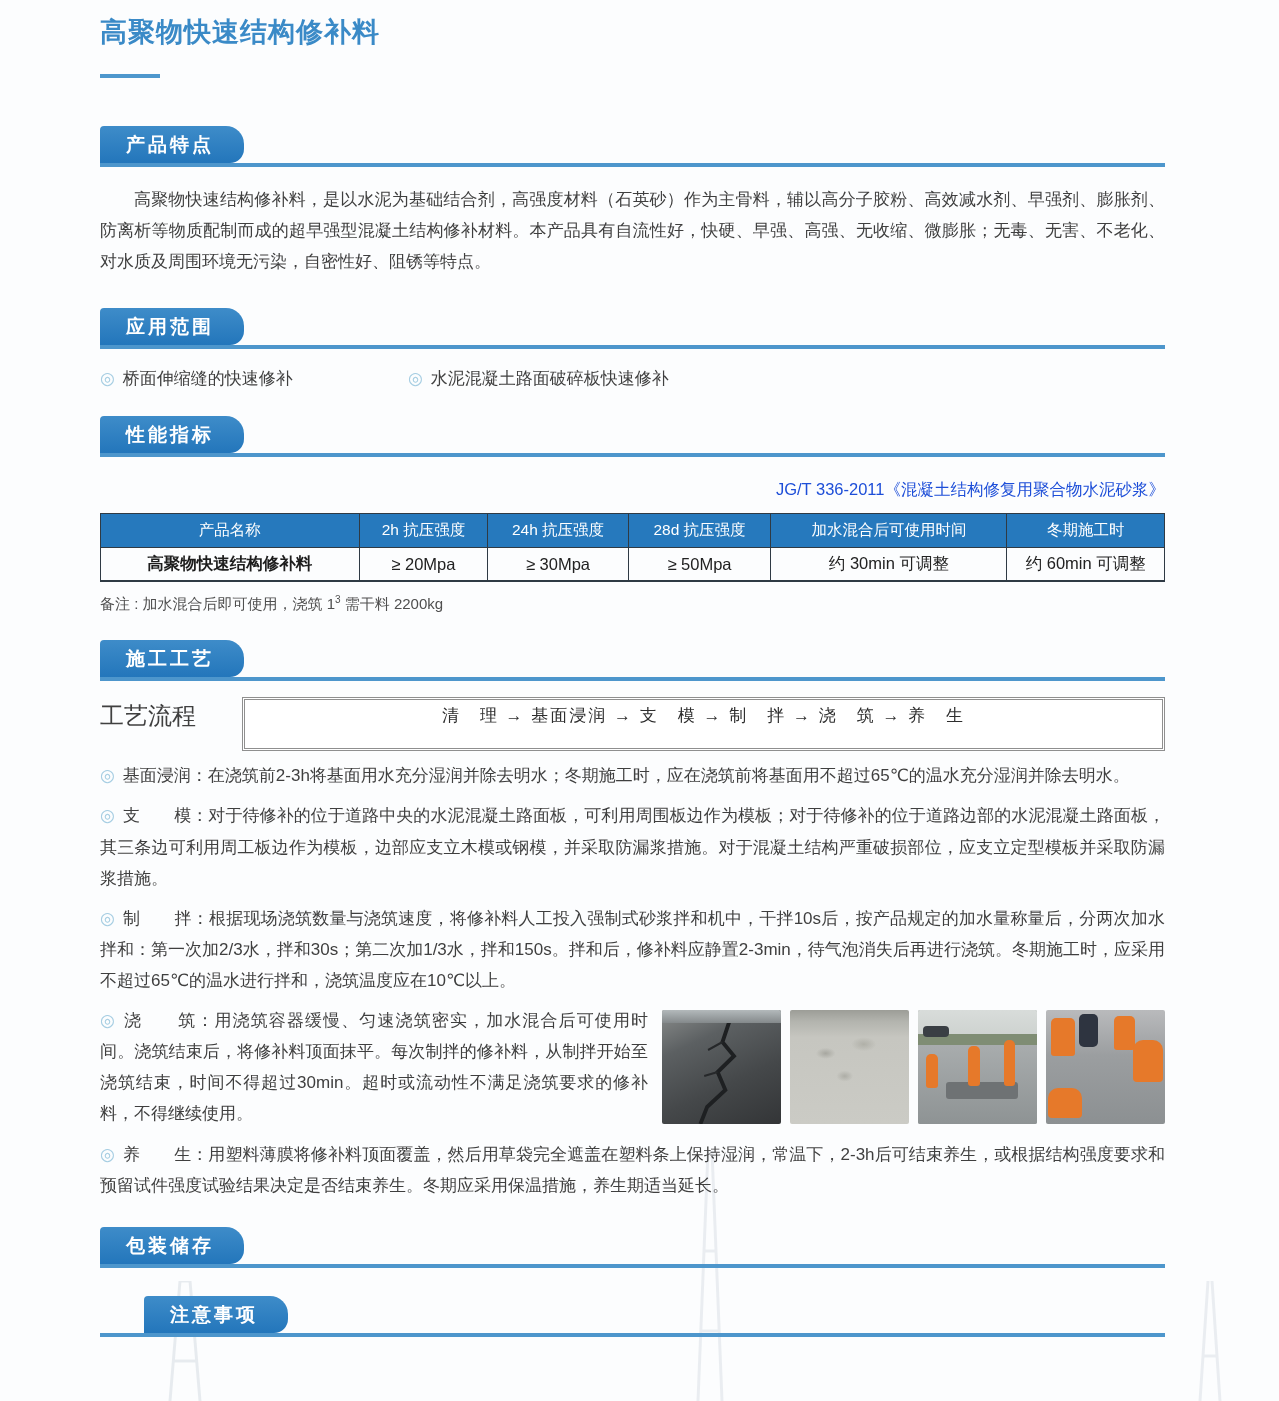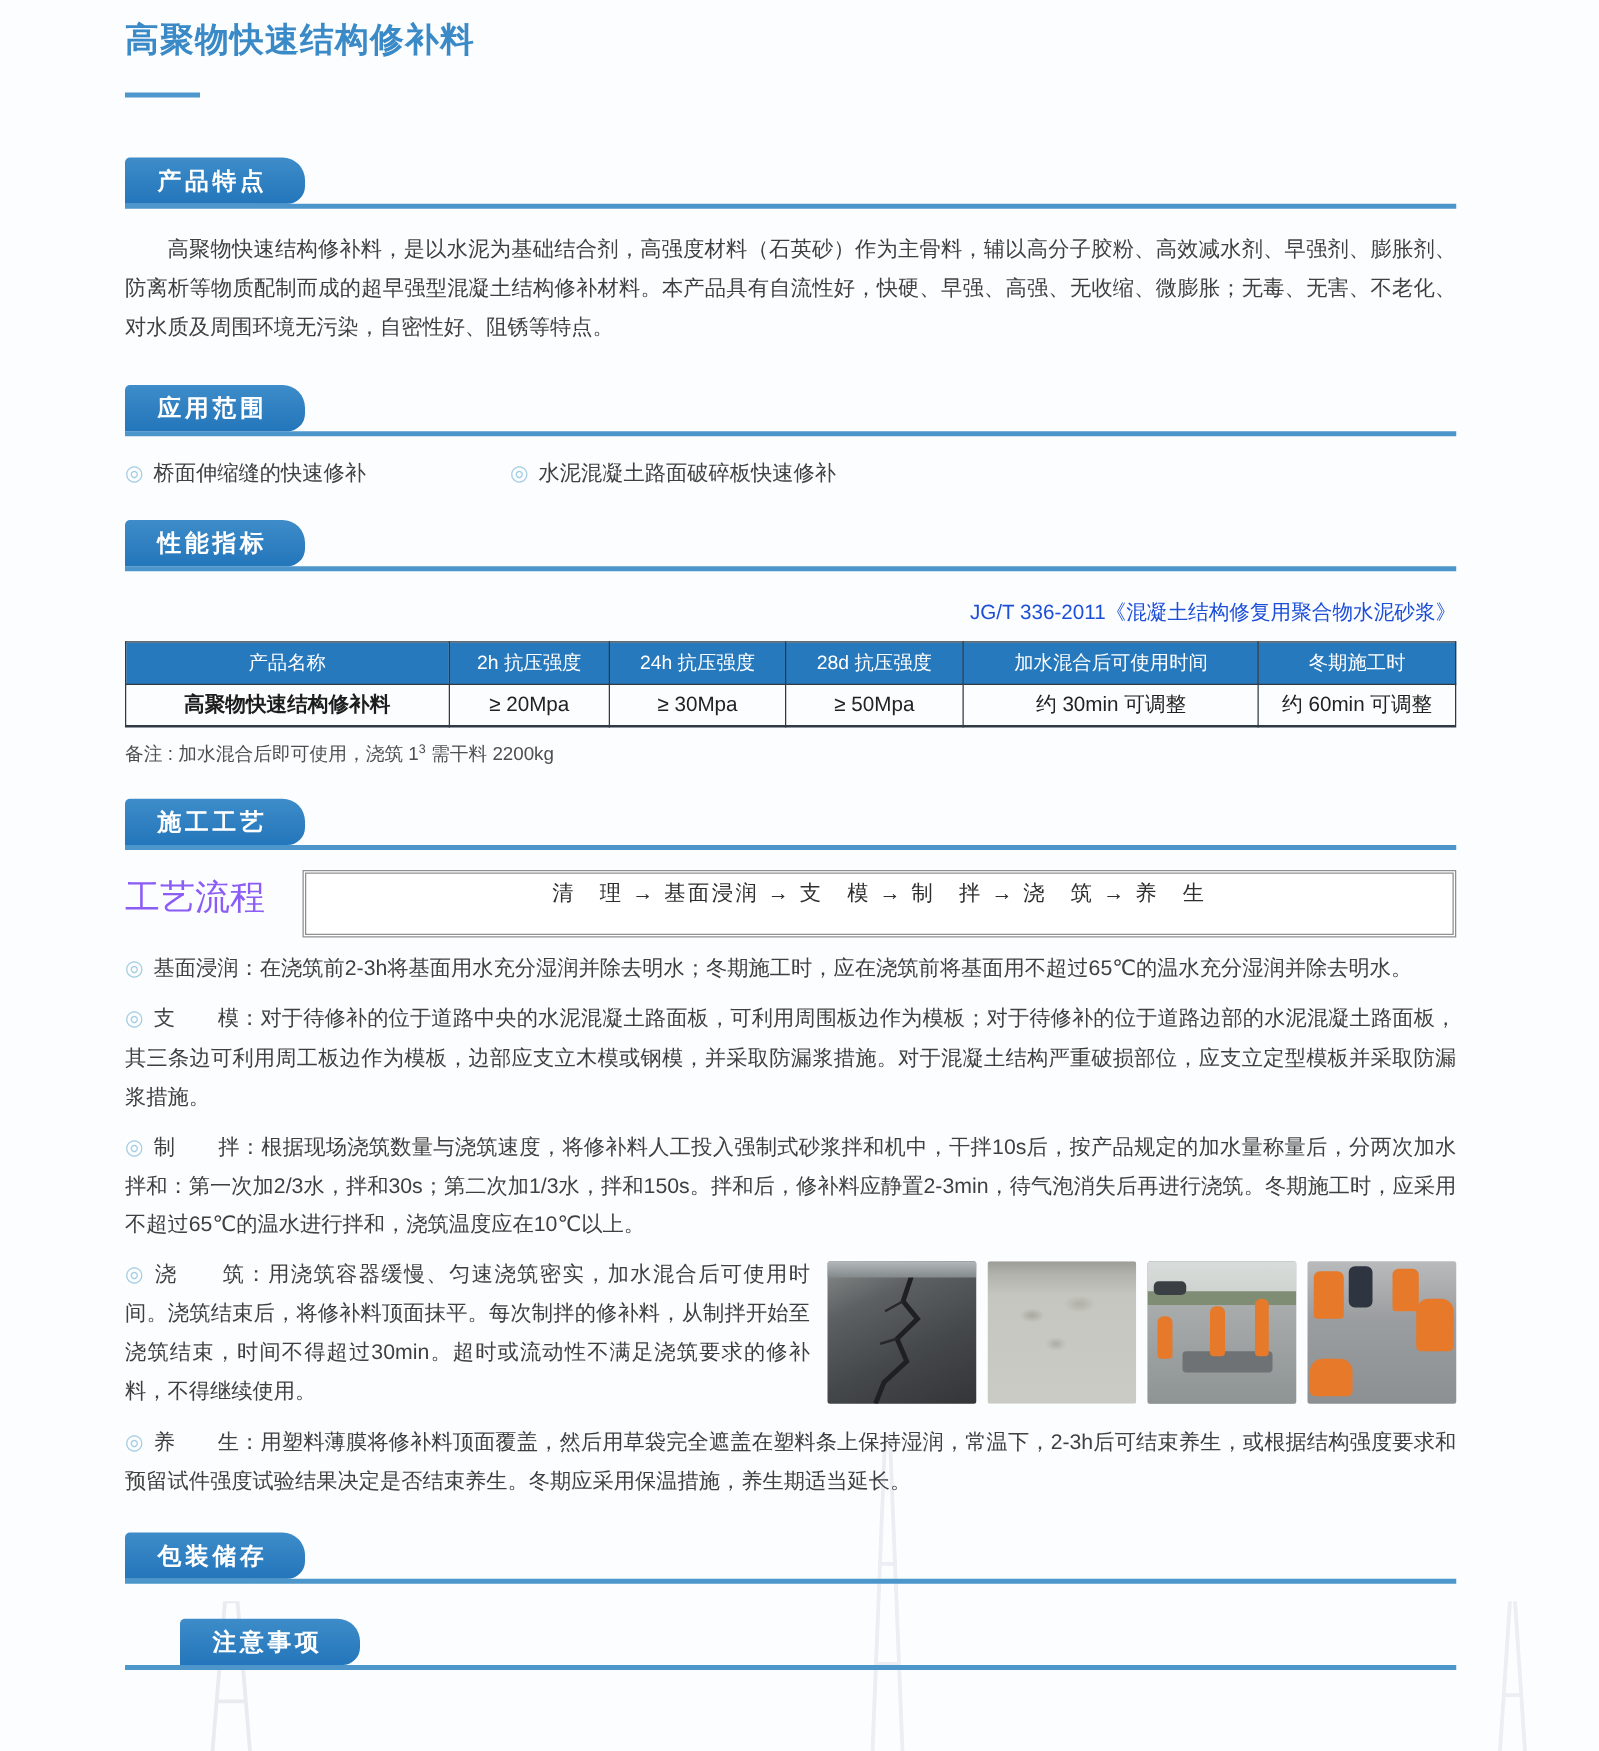--- a/index.html
+++ b/index.html
@@ -45,21 +45,21 @@
 
   table{width:100%;border-collapse:collapse;margin-top:12px;border-bottom:2px solid #2f3a44;}
   th{background:#2679bd;color:#fff;font-weight:normal;font-size:15.5px;padding:6px 4px;border:1px solid #2f3a44;}
   td{font-size:16.5px;text-align:center;padding:5px 4px;border:1px solid #2f3a44;color:#222;}
   td.first{font-weight:bold;color:#1d1d1d;}
 
   .note{margin:12px 0 0;font-size:15px;color:#4f4f4f;}
   .note sup{font-size:10px;}
 
   .flow-row{margin-top:16px;display:flex;align-items:stretch;}
-  .flow-label{font-size:28px;color:#8b5cf6;width:142px;padding-top:3px;flex:none;}
+  .flow-label{font-size:24px;color:#404040;width:142px;padding-top:3px;flex:none;}
   .flow-box{
     flex:1;border:3px double #8f8f8f;background:#fff;
     text-align:center;padding:4px 0 21px;
     font-size:17px;color:#2e2e2e;letter-spacing:2px;font-weight:500;
   }
 
   .step{margin:9px 0 0;font-size:17px;line-height:1.83;text-align:justify;color:#3f3f3f;}
   .pour-row{display:flex;align-items:flex-start;}
   .pour-row .step{flex:0 0 548px;}
   .photos{margin:14px 0 0 14px;display:flex;gap:9px;flex:1;height:114px;}

